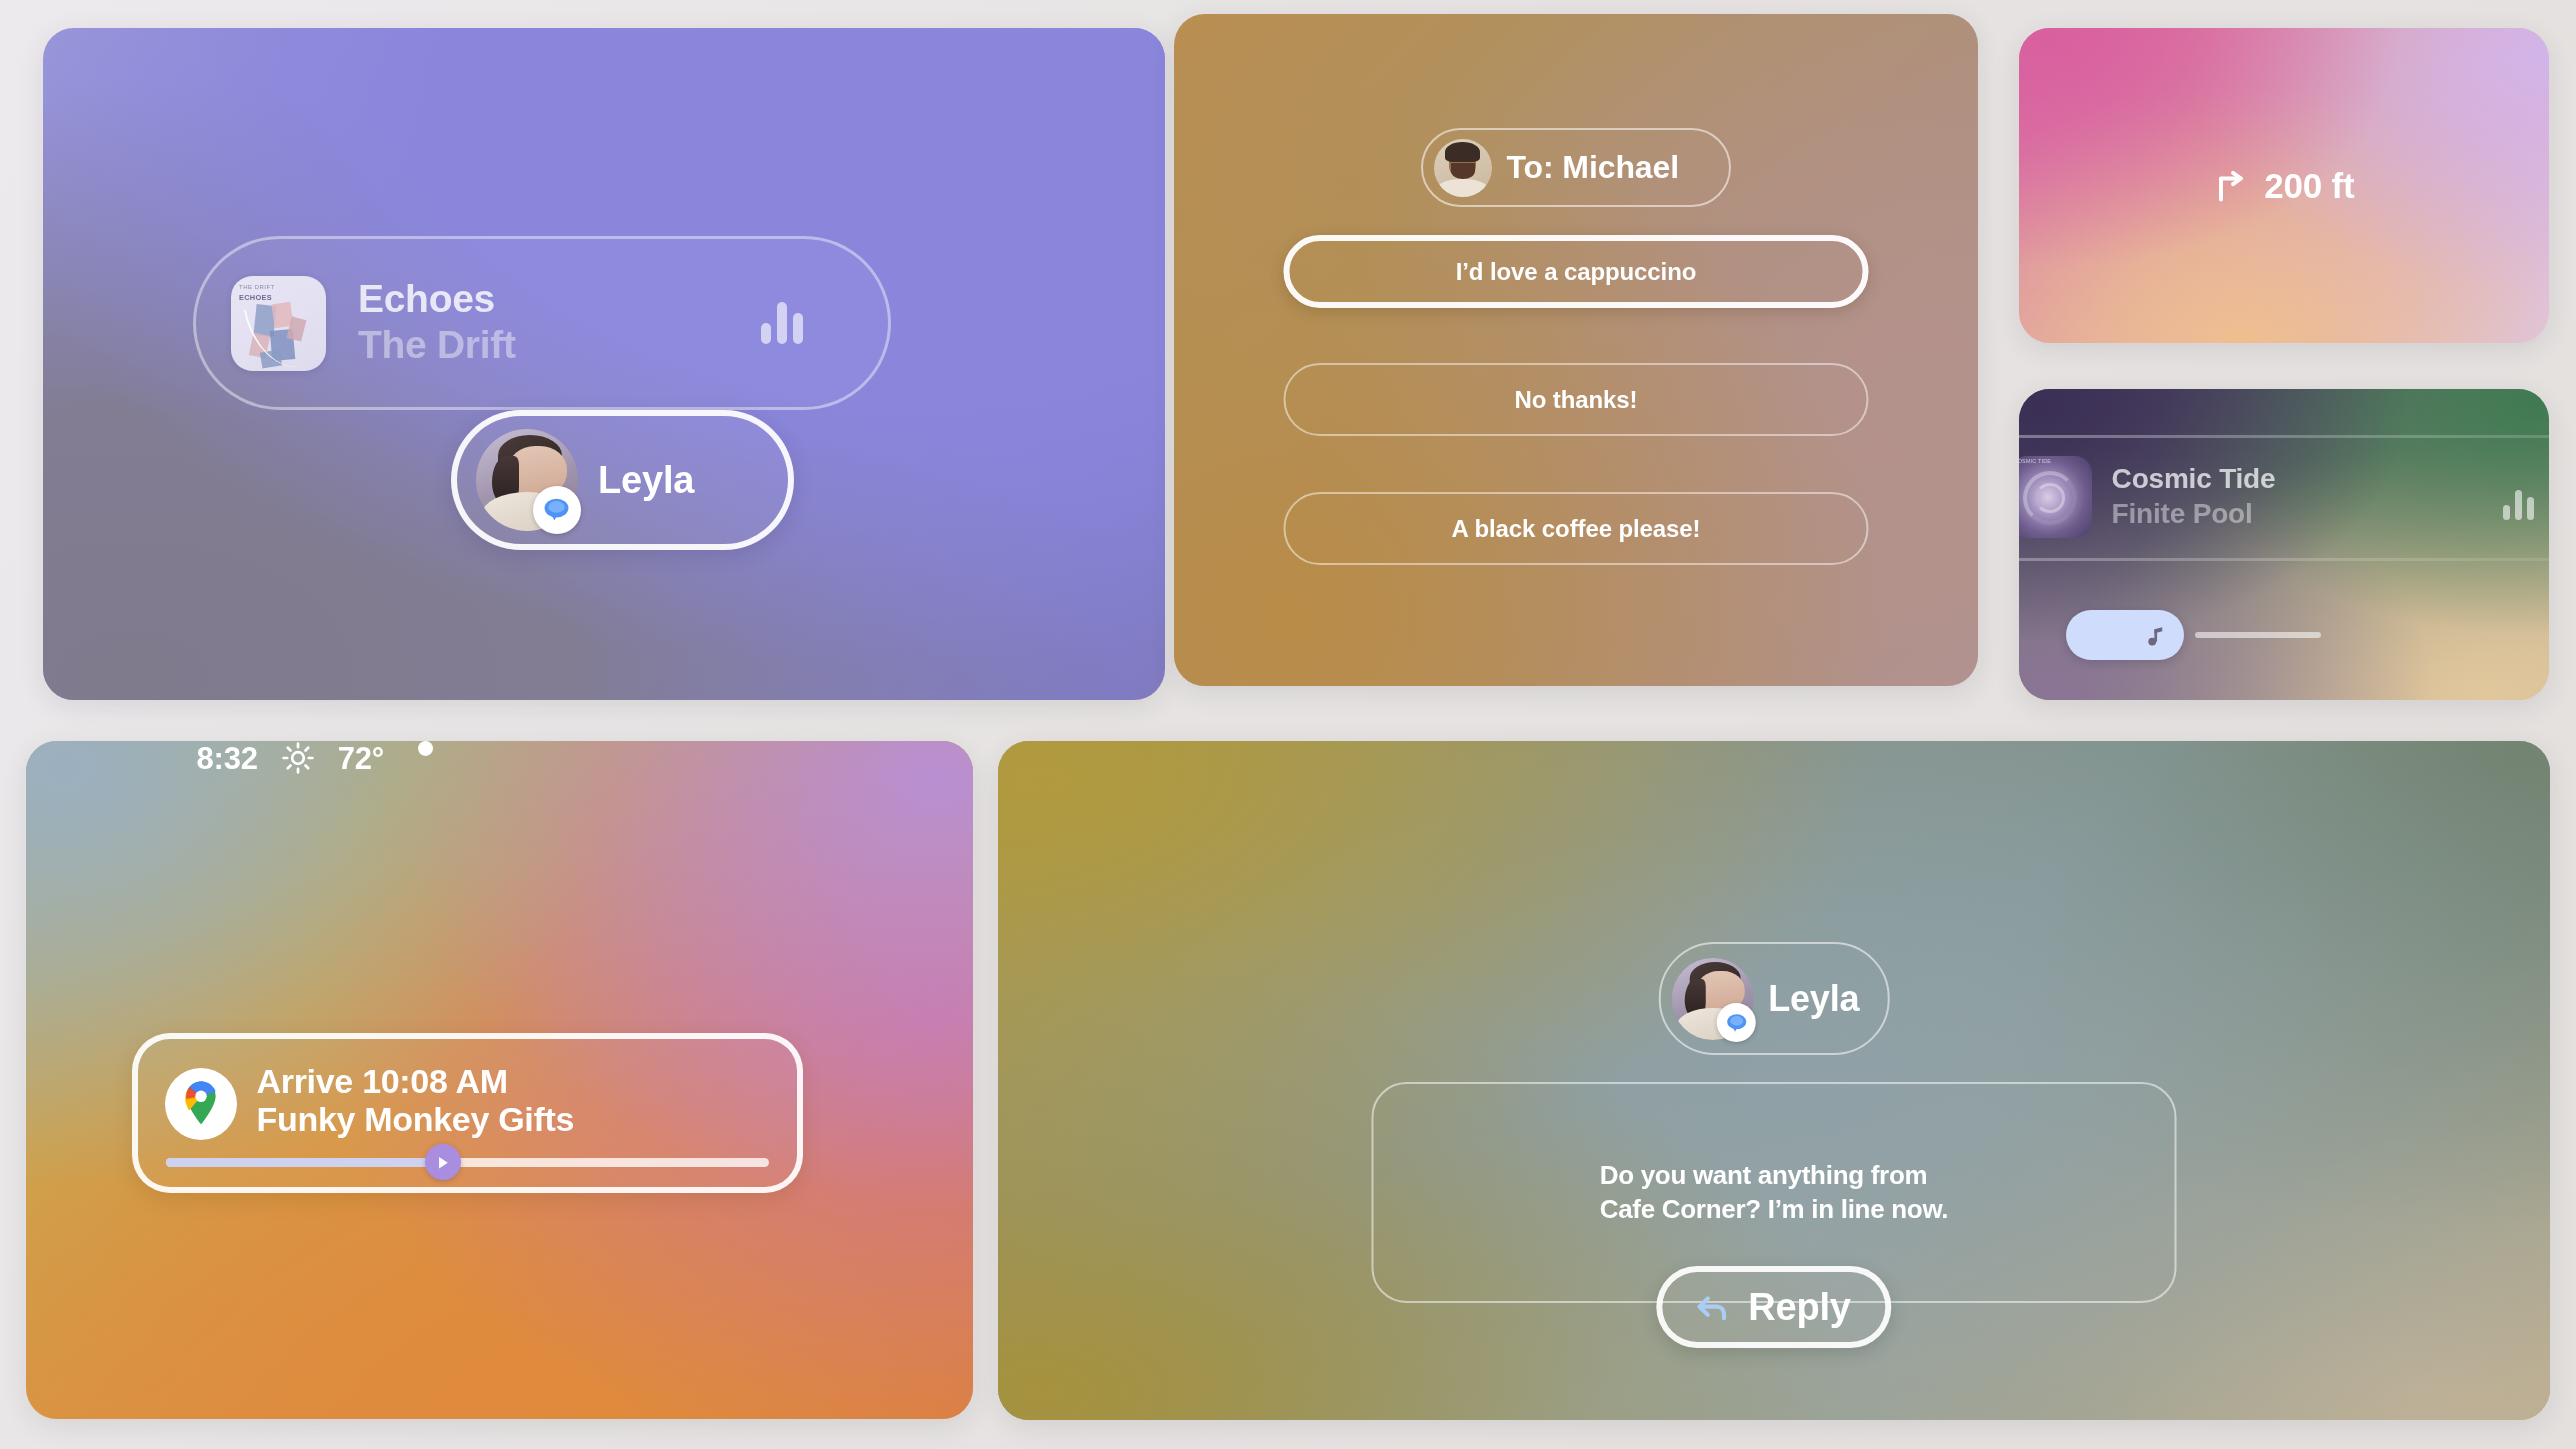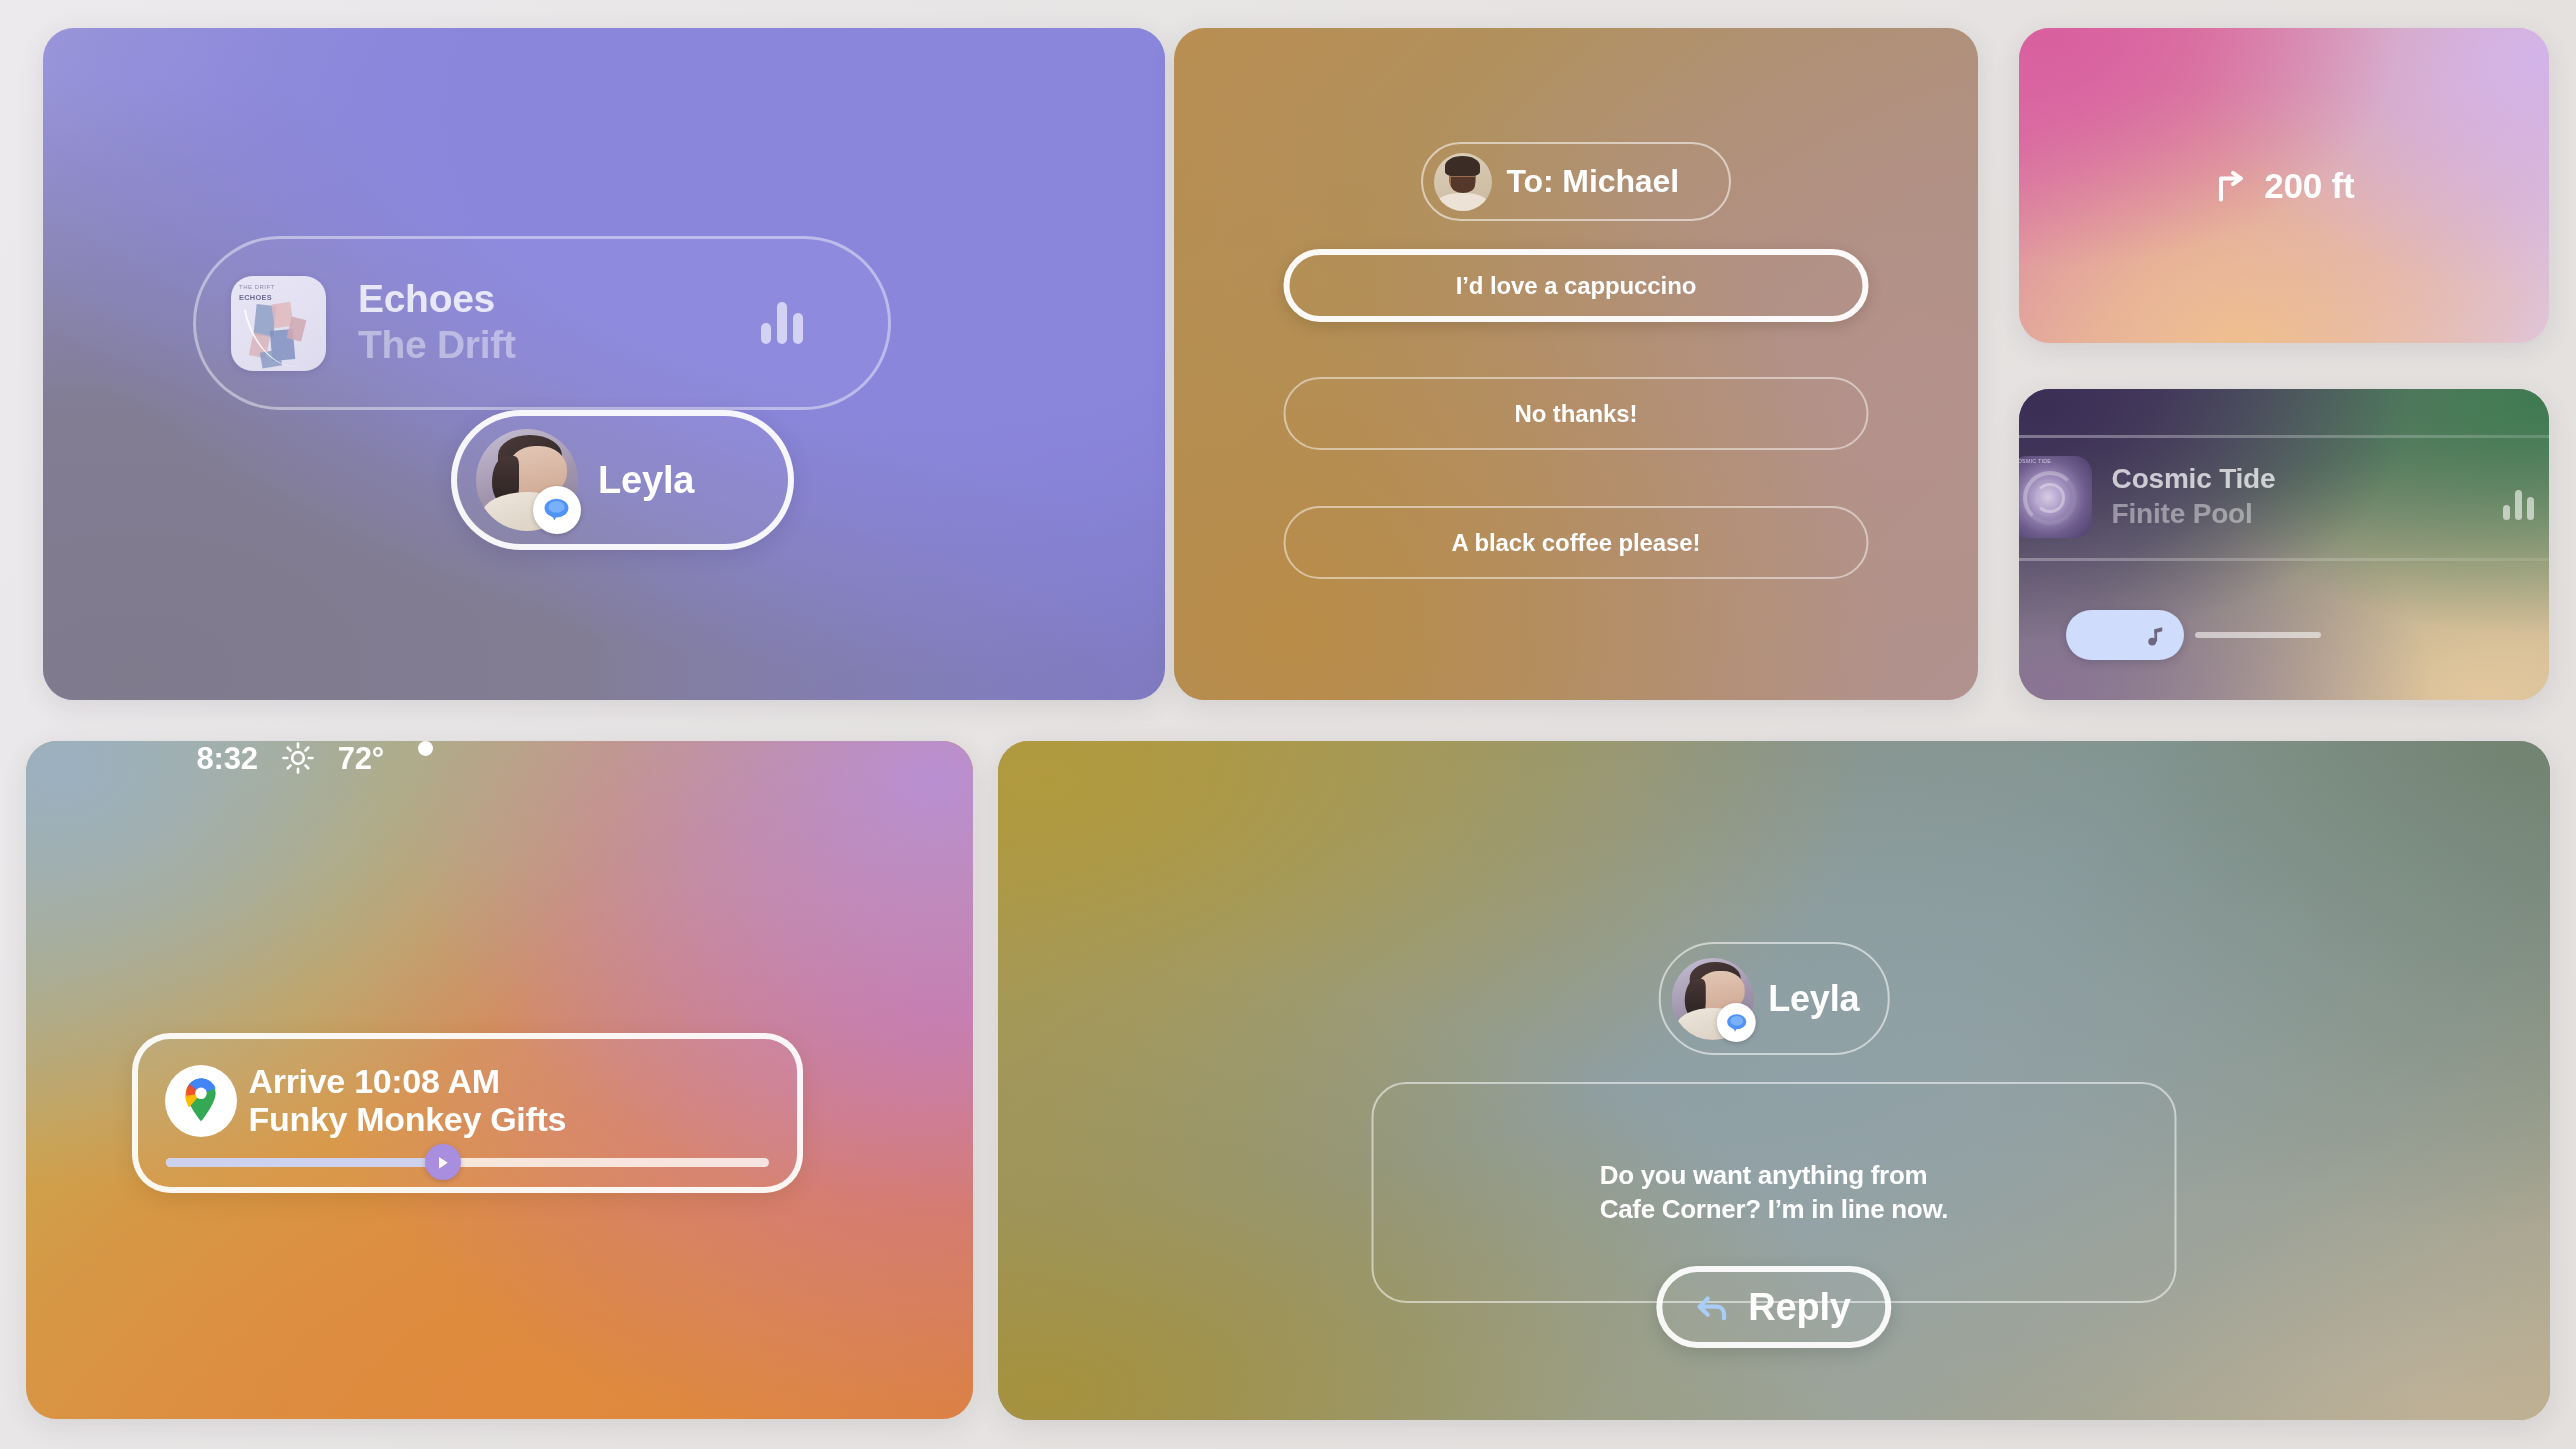--- a/index.html
+++ b/index.html
@@ -138,21 +138,21 @@
     display: flex; align-items: center; justify-content: center;
     box-shadow: 0 1.3px 5.4px rgba(0,0,0,.20);
   }
   .badge-msg svg { width: 35px; height: 35px; display: block; }
   .chip-name {
     font-size: 38px; font-weight: 700; color: #ffffff; letter-spacing: -0.2px;
   }
 
   
   #card-smart-reply {
-    left: 1174px; top: 28px; width: 804px; height: 672px;
+    left: 1174px; top: 14px; width: 804px; height: 672px;
   }
   #card-smart-reply .card-bg {
     background:
       radial-gradient(120% 130% at 14% 90%, #b98c47 0%, rgba(185,140,71,0) 62%),
       radial-gradient(120% 130% at 92% 55%, #b4928c 0%, rgba(180,146,140,0) 60%),
       linear-gradient(135deg, #b98e52 0%, #b0915f 30%, #ad8f78 60%, #b09291 100%);
   }
   .to-chip {
     position: absolute; left: 50%; transform: translateX(-50%);
     top: 114px; height: 79px; min-width: 310px;
@@ -278,21 +278,21 @@
   }
   .arrive-panel {
     position: absolute; left: 106px; top: 292px;
     width: 671px; height: 160px;
     border: 6px solid rgba(255,255,255,.92);
     border-radius: 38px;
     padding: 23px 29.5px 0 27px;
     box-shadow: 0 6.7px 20px rgba(120,70,20,.16);
     background: rgba(255,255,255,.04);
   }
-  .arrive-row { display: flex; align-items: center; gap: 12px; }
+  .arrive-row { display: flex; align-items: flex-end; gap: 20px; }
   .maps-pin { width: 72px; height: 72px; flex: none; }
   .maps-pin svg { width: 72px; height: 72px; display: block; }
   .arrive-text .l1 { font-size: 34px; font-weight: 700; color: #fff; letter-spacing: -0.3px; line-height: 1.12; }
   .arrive-text .l2 { font-size: 34px; font-weight: 700; color: #fff; letter-spacing: -0.3px; line-height: 1.16; }
   .eta-bar {
     position: absolute; left: 28px; right: 28px; bottom: 20px;
     height: 9.4px; border-radius: 5.4px;
     background: rgba(255,255,255,.78);
     overflow: visible;
   }

